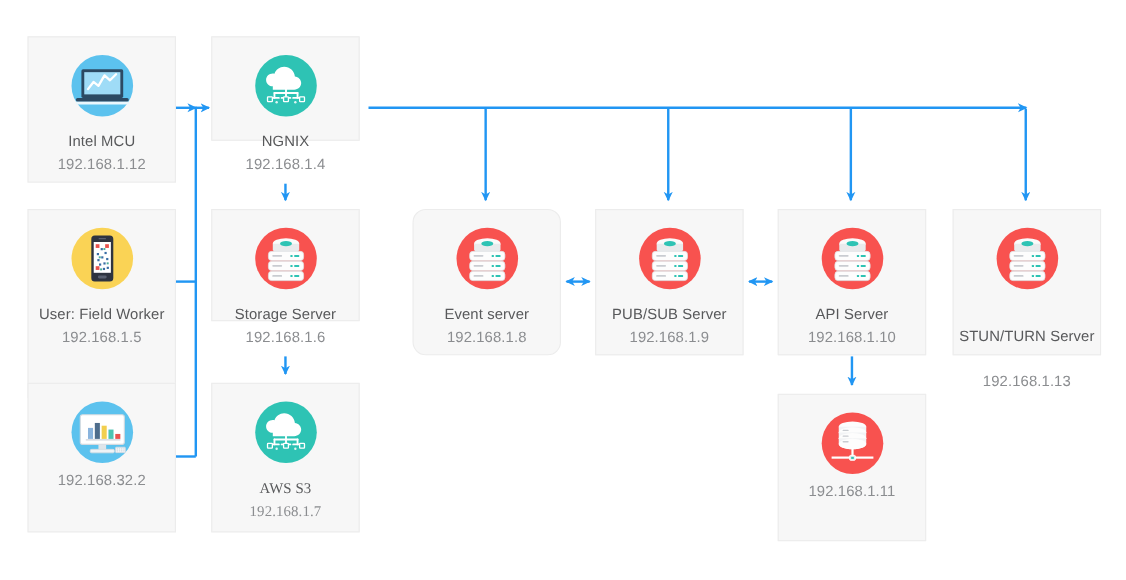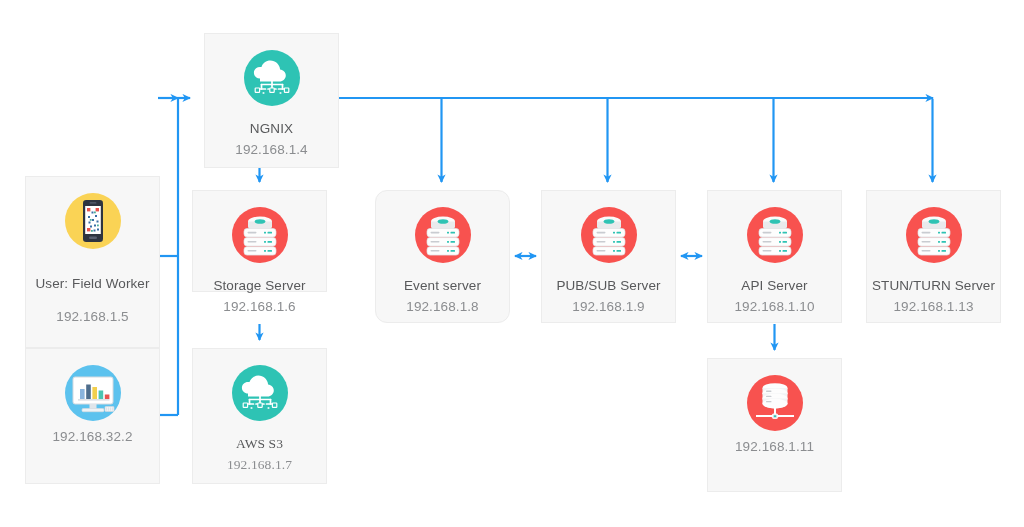--- a/index.html
+++ b/index.html
@@ -92,22 +92,36 @@
       <path d="M 259.5,324 L 259.5,340" marker-end="url(#ahR)"></path>
 
       <path d="M 515,256 L 536,256" marker-start="url(#ahL)" marker-end="url(#ahR)"></path>
 
       <path d="M 681,256 L 702,256" marker-start="url(#ahL)" marker-end="url(#ahR)"></path>
 
       <path d="M 774.5,324 L 774.5,350" marker-end="url(#ahR)"></path>
     </g>
   </svg>
 
-
-  <div class="node" style="left:204px;top:33px;width:135px;height:135px;">
+  <div class="node" style="left:25px;top:33px;width:135px;height:133px;">
+    <span class="icon-wrap">
+      <svg viewBox="0 0 64 64">
+        <circle cx="32" cy="32" r="28" fill="#5cc2ee"></circle>
+        <rect x="13" y="17" width="38" height="26" rx="1.5" fill="#2c4a63"></rect>
+        <rect x="15.6" y="19.6" width="32.8" height="20.2" fill="#9fdcf7"></rect>
+        <polyline points="19,35 24,28.5 28.5,32 34,22.5 39,27 44.5,21.5" fill="none" stroke="#ffffff" stroke-width="2.1" stroke-linecap="round" stroke-linejoin="round"></polyline>
+        <rect x="8" y="43" width="48" height="3.4" rx="1.5" fill="#2c4a63"></rect>
+        <rect x="8" y="46.4" width="48" height="2.6" fill="#eaf7fd"></rect>
+      </svg>
+    </span>
+    <div class="label">Intel MCU</div>
+    <div class="ip">192.168.1.12</div>
+  </div>
+
+  <div class="node" style="left:192px;top:33px;width:135px;height:95px;">
     <span class="icon-wrap">
       <svg viewBox="0 0 64 64">
         <circle cx="32" cy="32" r="28" fill="#2ec3b4"></circle>
         <path d="M20 32.5c-3.4 0-6.1-2.6-6.1-5.8s2.7-5.8 6.1-5.8c.5 0 1 .06 1.5.18C22.7 17.2 26.2 14.6 30.3 14.6c5.2 0 9.4 3.9 9.8 8.9 3.2.3 5.7 2.9 5.7 6 0 3.3-2.8 6-6.3 6H20z" fill="#ffffff"></path>
         <g stroke="#ffffff" stroke-width="1.7" fill="none" stroke-linecap="round">
           <path d="M32 33 L32 38.5"></path>
           <path d="M21.5 38.5 L42.5 38.5"></path>
           <path d="M21.5 38.5 L21.5 43"></path>
           <path d="M32 38.5 L32 43"></path>
           <path d="M42.5 38.5 L42.5 43"></path>
@@ -121,21 +135,21 @@
           <rect x="44.4" y="42" width="4.4" height="4.4" rx="0.6"></rect>
         </g>
         <circle cx="23.5" cy="47" r="1.1" fill="#ffffff" opacity="0.85"></circle>
         <circle cx="40.5" cy="47" r="1.1" fill="#ffffff" opacity="0.85"></circle>
       </svg>
     </span>
     <div class="label">NGNIX</div>
     <div class="ip">192.168.1.4</div>
   </div>
 
-  <div class="node" style="left:25px;top:176px;width:135px;height:172px;gap:12px;">
+  <div class="node" style="left:25px;top:190px;width:135px;height:172px;">
     <span class="icon-wrap">
       <svg viewBox="0 0 64 64">
         <circle cx="32" cy="32" r="28" fill="#fad355"></circle>
         <rect x="22" y="11" width="20" height="42" rx="3.2" fill="#2e3440"></rect>
         <rect x="24.2" y="17" width="15.6" height="28" fill="#ffffff"></rect>
         <g fill="#e8534e">
           <rect x="26" y="19" width="3.4" height="3.4"></rect>
           <rect x="34.6" y="19" width="3.4" height="3.4"></rect>
           <rect x="26" y="39" width="3.4" height="3.4"></rect>
         </g>
@@ -276,21 +290,21 @@
           <rect x="39.5" y="37.9" width="4.5" height="1.8" rx="0.5"></rect>
           <rect x="36" y="47" width="2" height="1.8" rx="0.5"></rect>
           <rect x="39.5" y="47" width="4.5" height="1.8" rx="0.5"></rect>
         </g>
       </svg>
     </span>
     <div class="label">API Server</div>
     <div class="ip">192.168.1.10</div>
   </div>
 
-  <div class="node" style="left:866px;top:190px;width:135px;height:133px;">
+  <div class="node" style="left:866px;top:190px;width:135px;height:133px;gap:20px;">
     <span class="icon-wrap">
       <svg viewBox="0 0 64 64">
         <circle cx="32" cy="32" r="28" fill="#f8524f"></circle>
         <ellipse cx="32" cy="18.5" rx="12" ry="5" fill="#fafafa"></ellipse>
         <path d="M20 18.5v5c0 2.8 5.4 5 12 5s12-2.2 12-5v-5z" fill="#e9eaec"></path>
         <ellipse cx="32" cy="18.5" rx="5.4" ry="2.3" fill="#2ec3b4"></ellipse>
         <rect x="16" y="25.5" width="32" height="8.4" rx="3" fill="#fdfdfd" stroke="#dfe1e4" stroke-width="0.7"></rect>
         <rect x="16" y="34.6" width="32" height="8.4" rx="3" fill="#fdfdfd" stroke="#dfe1e4" stroke-width="0.7"></rect>
         <rect x="16" y="43.7" width="32" height="8.4" rx="3" fill="#fdfdfd" stroke="#dfe1e4" stroke-width="0.7"></rect>
         <g fill="#c9ccd1">

